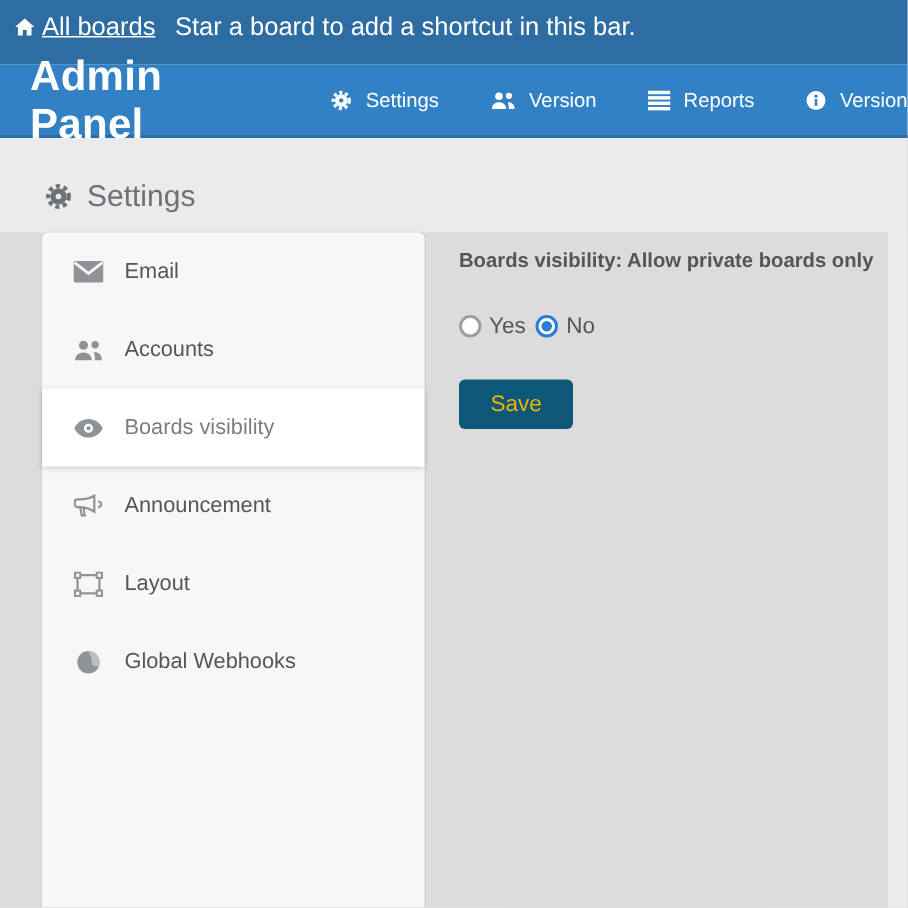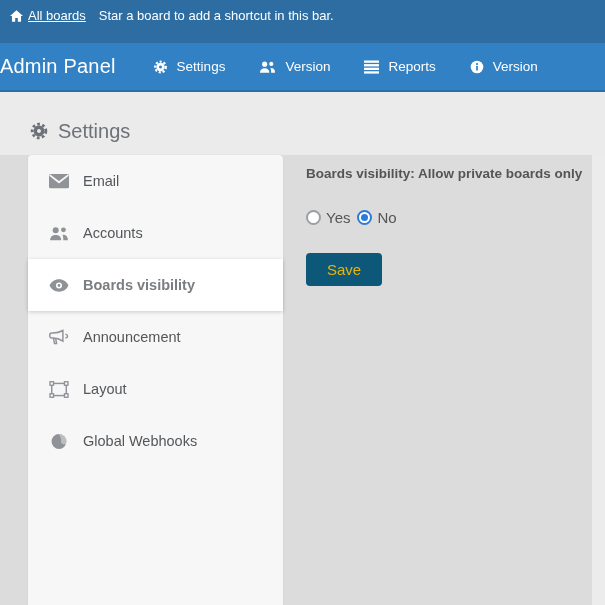--- a/index.html
+++ b/index.html
@@ -3,29 +3,29 @@
 <meta charset="utf-8">
 <style>
   html,body{margin:0;padding:0;}
   body{width:605px;height:605px;overflow:hidden;background:#ebebeb;
        font-family:"Liberation Sans", sans-serif;-webkit-font-smoothing:antialiased;}
   .page{position:relative;width:605px;height:605px;}
 
   
   .topbar{height:43px;background:#2d6da2;box-sizing:border-box;
           padding:8px 10px 0 10px;display:flex;align-items:flex-start;
-          color:#fff;font-size:13px;}
+          color:#fff;font-size:17px;}
   .allboards{display:flex;align-items:center;gap:5px;color:#fff;cursor:pointer;}
   .allboards .lbl{text-decoration:underline;}
   .topbar-hint{margin-left:13px;}
 
   
   .appbar{height:49px;background:#3181c4;box-sizing:border-box;
           border-bottom:2px solid #2a6ea8;display:flex;align-items:center;color:#fff;}
-  .app-title{font-size:20px;font-weight:400;letter-spacing:.2px;}
+  .app-title{font-size:28px;font-weight:700;margin-left:20px;letter-spacing:.2px;}
   .nav{display:flex;margin-left:37px;gap:34px;}
   .nav-item{display:flex;align-items:center;gap:9px;font-size:13.5px;cursor:pointer;}
   .icn{display:inline-flex;align-items:center;justify-content:center;}
   .icn svg{width:100%;height:100%;display:block;}
   .nav-icn{width:15px;height:14px;color:#fff;}
 
   
   .page-title{display:flex;align-items:center;gap:10px;color:#6d7178;
               font-size:20px;margin:27px 0 0 30px;height:24px;}
   .heading-icn{width:18px;height:18px;color:#6d7178;}
@@ -33,21 +33,21 @@
   
   .panel{position:absolute;top:155px;left:0;right:0;bottom:0;background:#dcdcdc;}
   .panel-right-strip{position:absolute;top:0;right:0;width:13px;height:100%;background:#ececec;}
 
   
   .sidecard{position:absolute;top:0;left:28px;width:255px;height:100%;
             background:#f7f7f7;border-radius:4px 4px 0 0;box-shadow:0 0 2px rgba(0,0,0,.08);}
   .side-item{height:52px;display:flex;align-items:center;padding-left:21px;
              color:#54575a;font-size:14.5px;cursor:pointer;}
   .side-icn{width:20px;height:17px;color:#8f9296;margin-right:14px;}
-  .side-item.active{background:#ffffff;box-shadow:0 1px 4px rgba(0,0,0,.18);color:#7b7e81;font-weight:bold;}
+  .side-item.active{background:#ffffff;box-shadow:0 1px 4px rgba(0,0,0,.18);color:#7b7e81;}
 
   
   .content{position:absolute;top:11px;left:306px;width:286px;}
   .question{font-weight:bold;font-size:13.5px;color:#555;}
   .radios{margin-top:28px;display:flex;align-items:center;font-size:15px;color:#555;}
   .radio{display:flex;align-items:center;margin-right:7px;cursor:pointer;}
   .rdot{width:15px;height:15px;border-radius:50%;border:2px solid #9aa0a6;background:#fff;
         box-sizing:border-box;margin-right:5px;position:relative;flex:0 0 auto;}
   .radio.selected .rdot{border-color:#2b7cd9;}
   .radio.selected .rdot::after{content:"";position:absolute;left:2px;top:2px;right:2px;bottom:2px;

